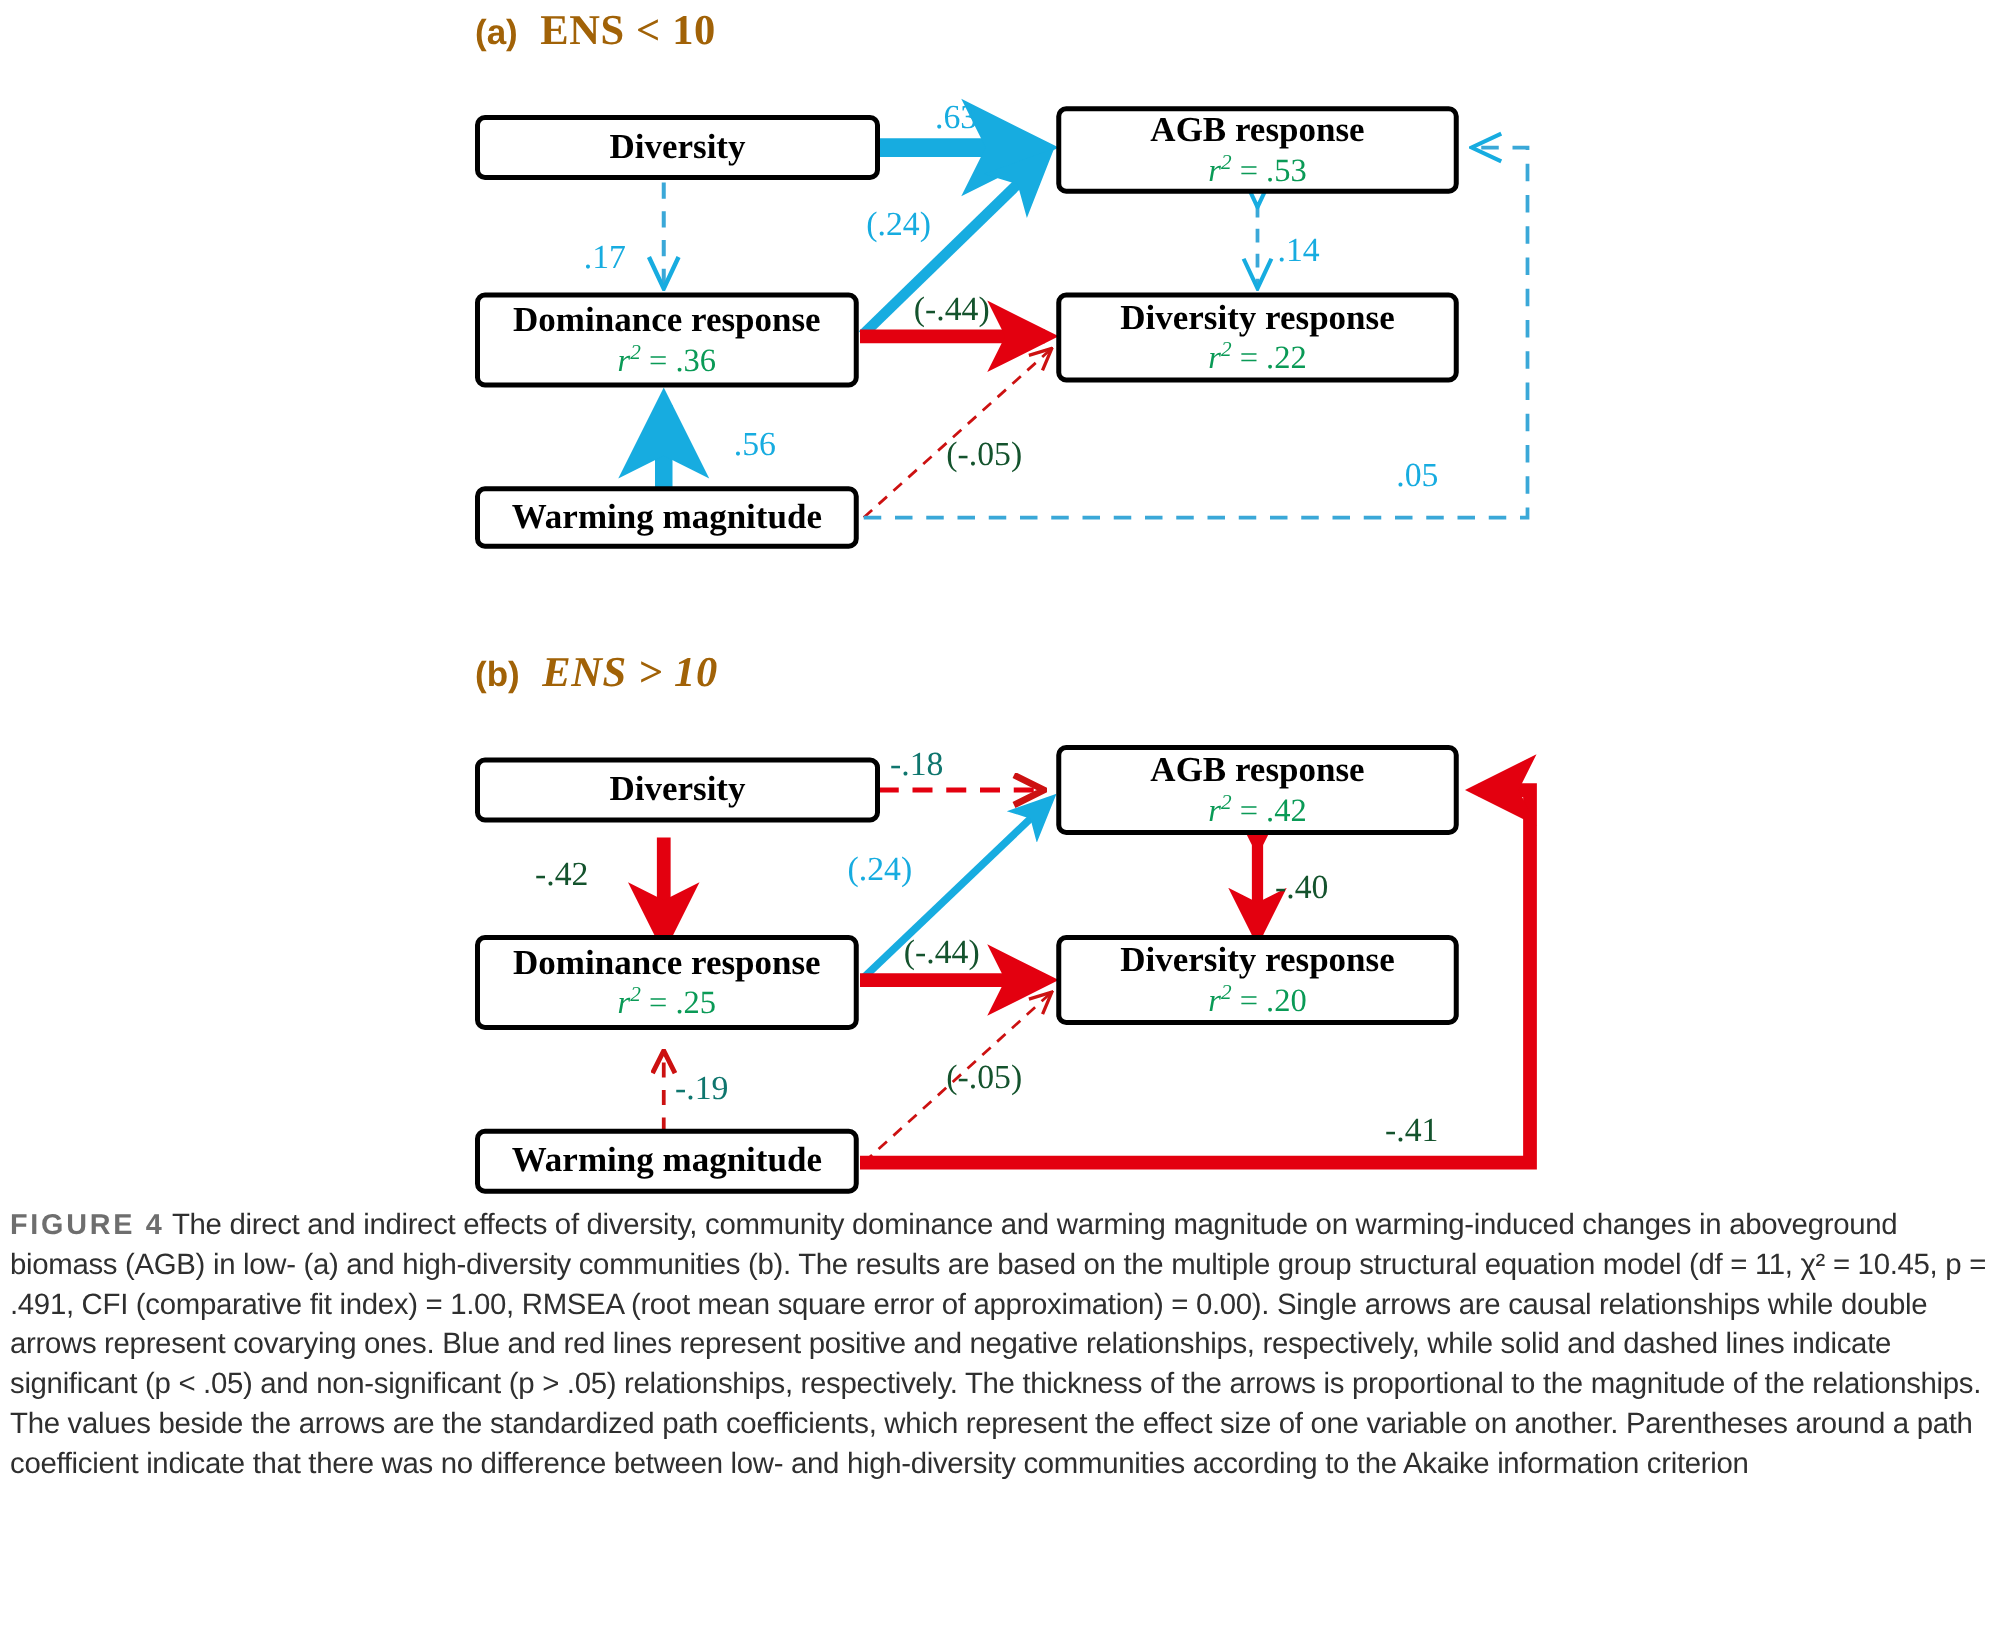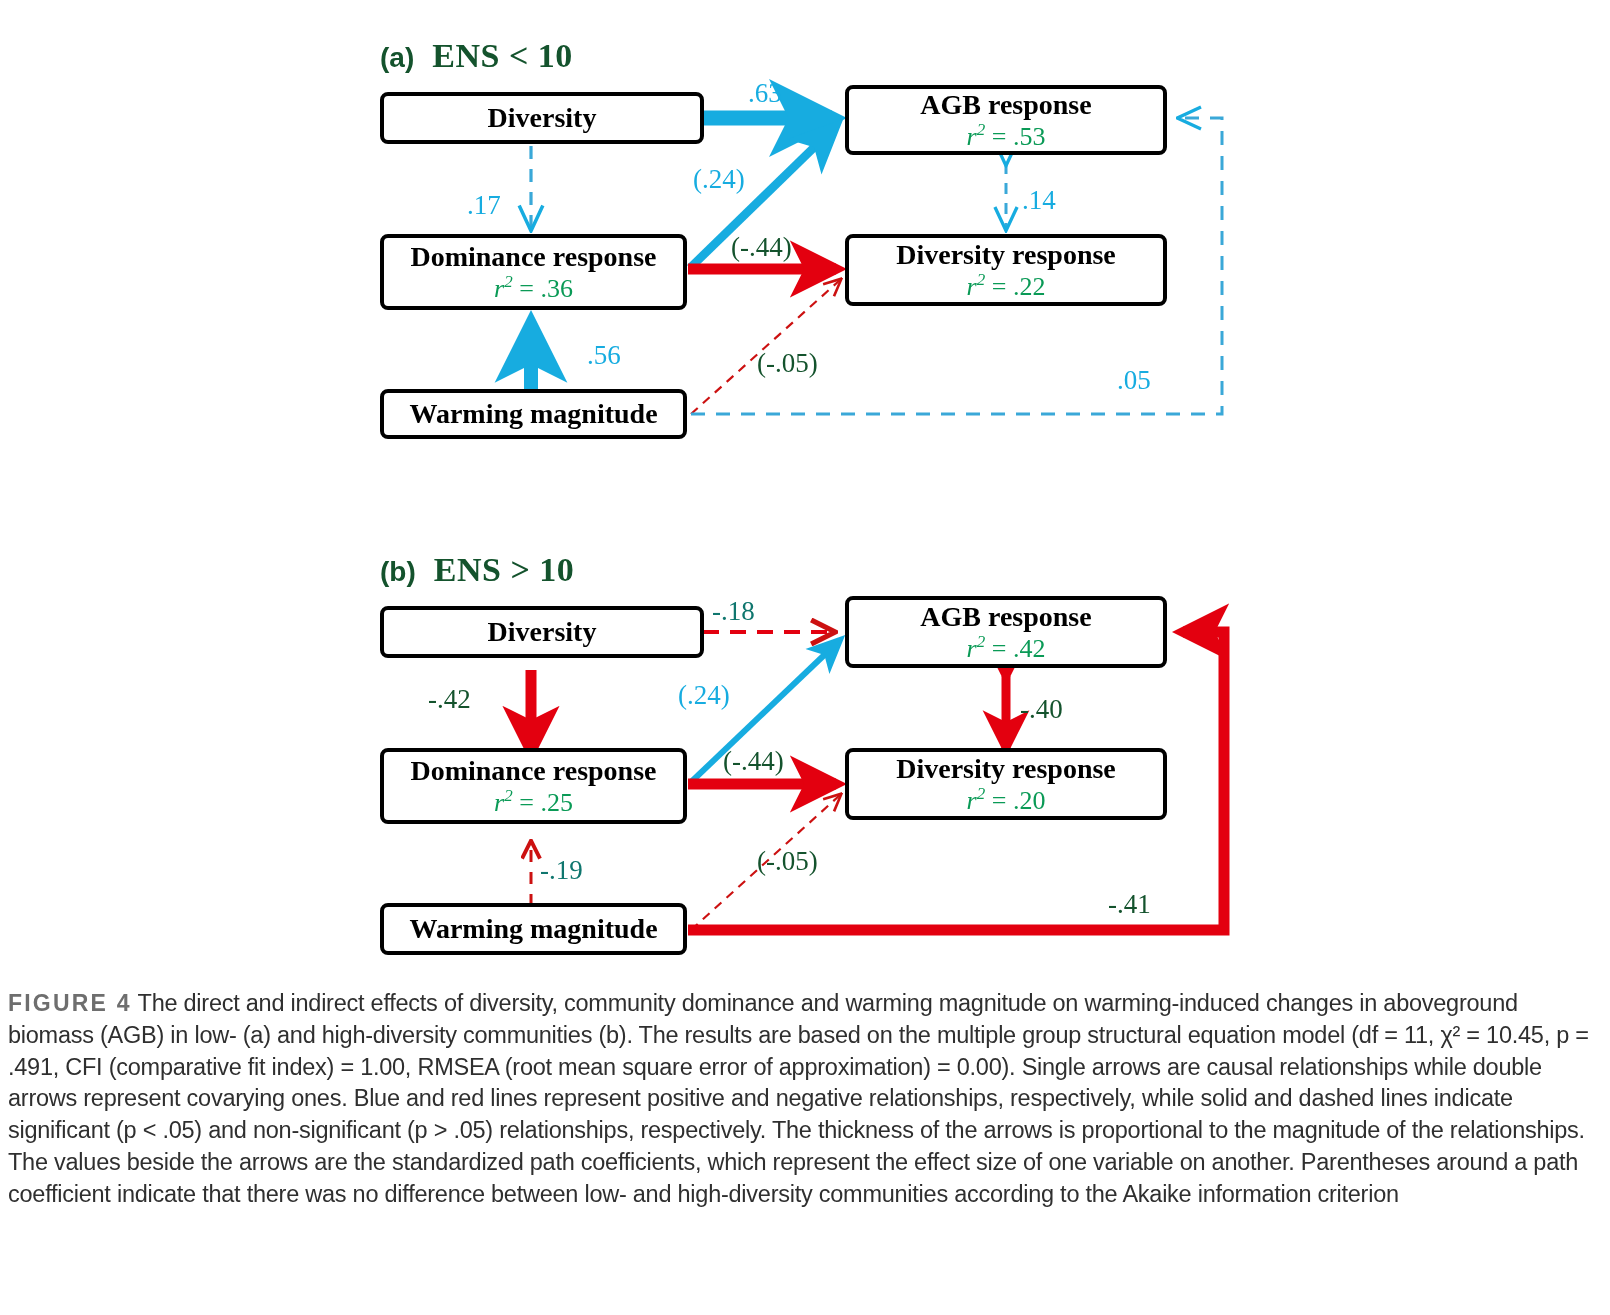--- a/index.html
+++ b/index.html
@@ -11,23 +11,22 @@
     position: relative;
     font-family: "Liberation Serif", serif;
     overflow: hidden;
   }
   #figure-root { position: absolute; left:0; top:0; width:1610px; height:1315px; }
 
   .panel-title {
     position: absolute;
     font-family: "Liberation Serif", serif;
     font-weight: bold;
-    color: #14532d;
-    white-space: nowrap;
-    margin-top: 31px;
+    color: #a16207;
+    white-space: nowrap;
   }
   .panel-title .tag { font-family: "Liberation Sans", sans-serif; font-size: 28px; font-weight: bold; }
   .panel-title .ttl { font-size: 34px; font-weight: bold; letter-spacing: .5px; }
 
   .node {
     position: absolute;
     box-sizing: border-box;
     border: 4px solid #000;
     border-radius: 8px;
     background: #fff;
@@ -72,21 +71,21 @@
   svg.edges {
     position: absolute; left: 0; top: 0;
     width: 1610px; height: 1315px;
     z-index: 2;
     overflow: visible;
   }
 
   .caption {
     position: absolute;
     left: 8px;
-    top: 988px;
+    top: 964px;
     width: 1594px;
     font-family: "Liberation Sans", sans-serif;
     font-size: 23.5px;
     line-height: 1.355;
     color: #2f2f2f;
     letter-spacing: -0.25px;
   }
   .caption .figlabel {
     font-family: "Liberation Sans", sans-serif;
     font-weight: bold;
@@ -187,21 +186,21 @@
   <div class="coef blue" style="left:467px; top:190px;">.17</div>
   <div class="coef bold blue" style="left:693px; top:164px;">(.24)</div>
   <div class="coef bold red" style="left:731px; top:232px;">(-.44)</div>
   <div class="coef bold blue" style="left:587px; top:340px;">.56</div>
   <div class="coef bold red" style="left:757px; top:348px;">(-.05)</div>
   <div class="coef blue" style="left:1117px; top:365px;">.05</div>
   <div class="coef blue" style="left:1022px; top:185px;">.14</div>
 
   <div class="panel-title" style="left:380px; top:520px;">
     <span class="tag">(b)</span>
-    <span class="ttl" style="margin-left:14px;">ENS &gt; 10</span>
+    <span class="ttl" style="margin-left:14px;font-style:italic;">ENS &gt; 10</span>
   </div>
 
   <svg class="edges">
 
     <g>
       <line x1="703" y1="632" x2="832" y2="632" stroke="#e3000f" stroke-width="4" stroke-dasharray="16,11" marker-end="url(#ah-red-dash2)"></line>
     </g>
 
     <g>
       <line x1="531" y1="670" x2="531" y2="752" stroke="#e3000f" stroke-width="11" marker-end="url(#ah-red-thick)"></line>

